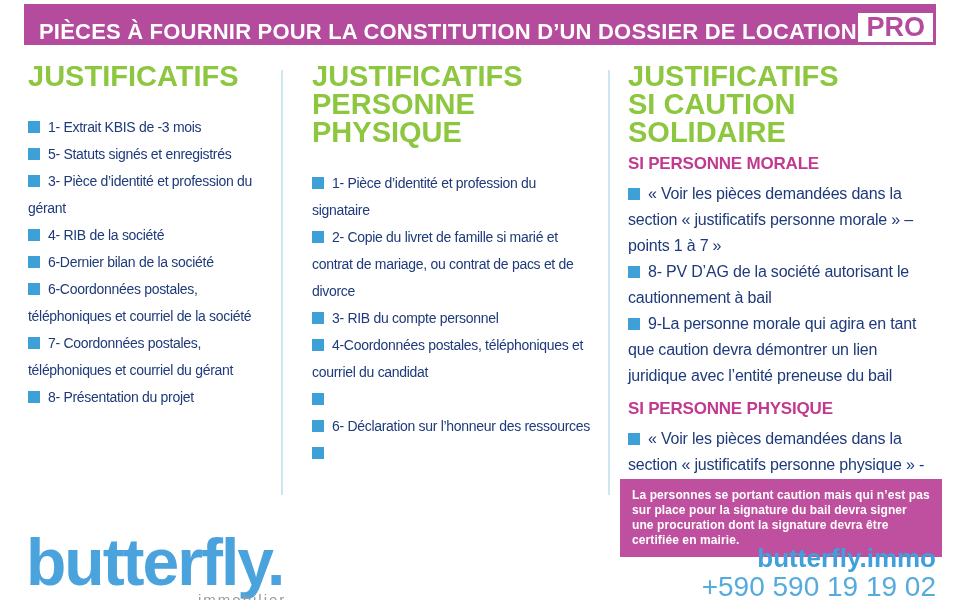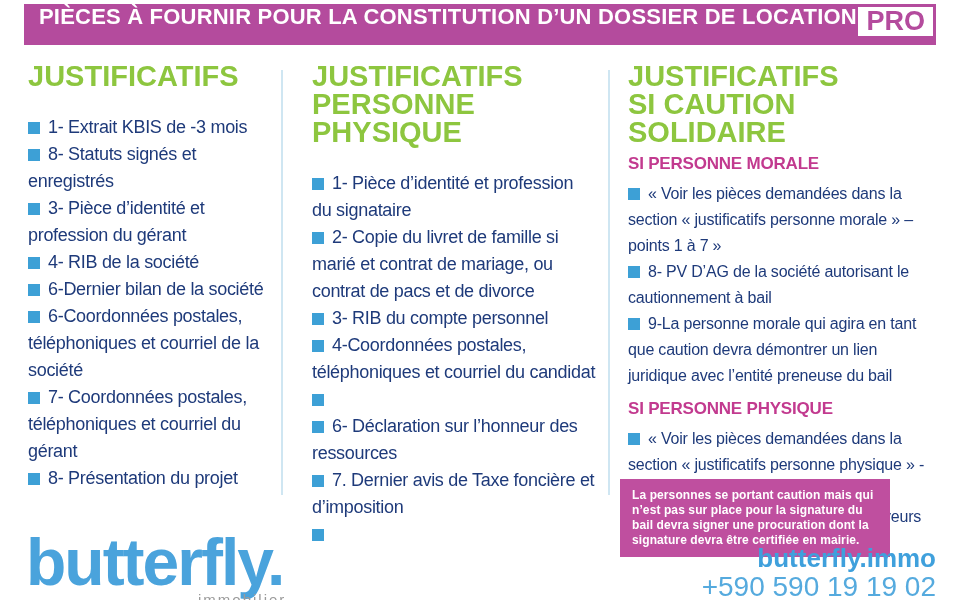--- a/index.html
+++ b/index.html
@@ -4,21 +4,21 @@
 <style>
   html,body{margin:0;padding:0;}
   body{
     width:960px;height:600px;overflow:hidden;position:relative;
     background:#ffffff;
     font-family:"Liberation Sans",sans-serif;
   }
   
   .header-bar{
     position:absolute;left:24px;top:4px;width:912px;height:41px;
-    background:#b44b9d;display:flex;align-items:flex-start;justify-content:space-between;
+    background:#b44b9d;display:flex;align-items:flex-end;justify-content:space-between;
   }
   .header-title{
     color:#ffffff;font-weight:bold;font-size:22px;letter-spacing:.2px;
     margin-left:15px;white-space:nowrap;
   }
   .pro-badge{
     background:#ffffff;color:#b44b9d;font-weight:bold;font-size:27px;
     height:29px;display:flex;align-items:center;padding:0 8px;margin:3px 3px 3px 0;
   }
   
@@ -28,35 +28,35 @@
   .col3{left:628px;width:310px;}
   .divider{position:absolute;width:2px;background:#cfe6f2;top:70px;height:425px;}
   .divider1{left:281px;}
   .divider2{left:608px;}
   .col-heading{
     color:#8dc63f;font-weight:bold;font-size:29px;line-height:28px;
     margin:0 0 24px 0;
   }
   .col3 .col-heading{margin-bottom:8px;}
   .item{
-    color:#1e3a7a;font-size:18px;line-height:27px;letter-spacing:-0.3px;
+    color:#1e3a7a;font-size:14px;line-height:27px;letter-spacing:-0.3px;
   }
   .col3 .item{font-size:16px;line-height:26px;letter-spacing:-0.2px;}
   .bullet{
     display:inline-block;width:12px;height:12px;background:#3da0d6;
     margin-right:8px;vertical-align:-1px;
   }
   .subheading{
     color:#c23a8f;font-weight:bold;font-size:17px;line-height:20px;
     margin:10px 0 7px 0;letter-spacing:-0.2px;
   }
   .subheading.first{margin-top:4px;}
   
   .note-box{
-    position:absolute;left:620px;top:479px;width:270px;box-sizing:border-box;
+    position:absolute;left:620px;top:479px;width:322px;box-sizing:border-box;
     background:#bf4f9f;color:#ffffff;font-weight:bold;font-size:12px;
     line-height:15px;padding:9px 12px;letter-spacing:.1px;
   }
   
   .logo{
     position:absolute;left:26px;top:524px;
     color:#4aa3dc;font-weight:bold;font-size:66px;letter-spacing:-2px;
   }
   .logo-tagline{
     position:absolute;left:198px;top:591px;
@@ -72,40 +72,39 @@
 <body>
 
 <div class="header-bar">
   <div class="header-title">PIÈCES À FOURNIR POUR LA CONSTITUTION D’UN DOSSIER DE LOCATION</div>
   <div class="pro-badge">PRO</div>
 </div>
 
 <div class="col col1">
   <h2 class="col-heading"><span>JUSTIFICATIFS</span><br></h2>
   <div class="item"><span class="bullet"></span><span>1- Extrait KBIS de -3 mois</span></div>
-  <div class="item"><span class="bullet"></span><span>8- Statuts signés et enregistrés</span></div>
+  <div class="item"><span class="bullet"></span><span>5- Statuts signés et enregistrés</span></div>
   <div class="item"><span class="bullet"></span><span>3- Pièce d’identité et profession du gérant</span></div>
   <div class="item"><span class="bullet"></span><span>4- RIB de la société</span></div>
   <div class="item"><span class="bullet"></span><span>6-Dernier bilan de la société</span></div>
   <div class="item"><span class="bullet"></span><span>6-Coordonnées postales, téléphoniques et courriel de la société</span></div>
   <div class="item"><span class="bullet"></span><span>7- Coordonnées postales, téléphoniques et courriel du gérant</span></div>
   <div class="item"><span class="bullet"></span><span>8- Présentation du projet</span></div>
 </div>
 
 <div class="divider divider1"></div>
 
 <div class="col col2">
   <h2 class="col-heading"><span>JUSTIFICATIFS</span><br><span>PERSONNE PHYSIQUE</span></h2>
   <div class="item"><span class="bullet"></span><span>1- Pièce d’identité et profession du signataire</span></div>
   <div class="item"><span class="bullet"></span><span>2- Copie du livret de famille si marié et contrat de mariage, ou contrat de pacs et de divorce</span></div>
   <div class="item"><span class="bullet"></span><span>3- RIB du compte personnel</span></div>
   <div class="item"><span class="bullet"></span><span>4-Coordonnées postales, téléphoniques et courriel du candidat</span></div>
   <div class="item"><span class="bullet"></span></div>
   <div class="item"><span class="bullet"></span><span>6- Déclaration sur l’honneur des ressources</span></div>
-  <div class="item"><span class="bullet"></span><span>7. Dernier avis de Taxe foncière et d’imposition</span></div>
   <div class="item"><span class="bullet"></span></div>
 </div>
 
 <div class="divider divider2"></div>
 
 <div class="col col3">
   <h2 class="col-heading"><span>JUSTIFICATIFS</span><br><span>SI CAUTION SOLIDAIRE</span></h2>
   <div class="subheading first">SI PERSONNE MORALE</div>
   <div class="item"><span class="bullet"></span><span>« Voir les pièces demandées dans la section « justificatifs personne morale » – points 1 à 7 »</span></div>
   <div class="item"><span class="bullet"></span><span>8- PV D’AG de la société autorisant le cautionnement à bail</span></div>

